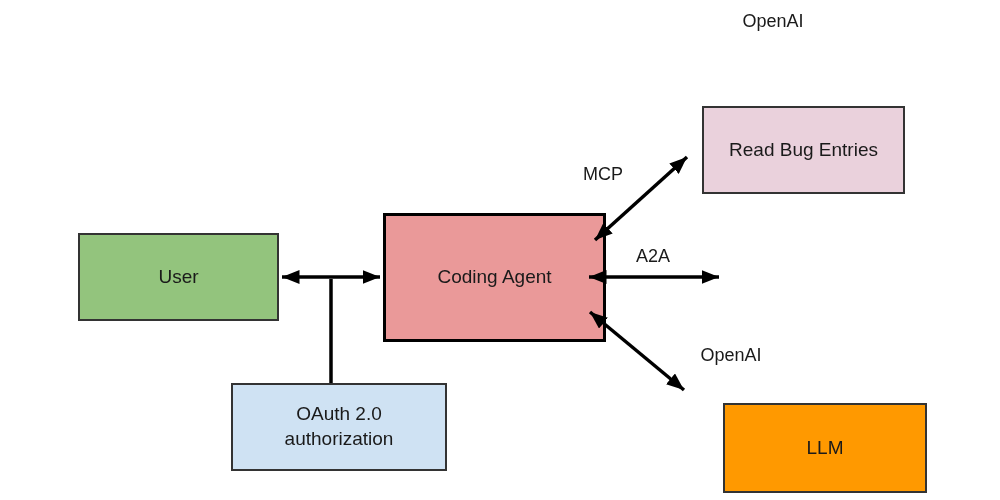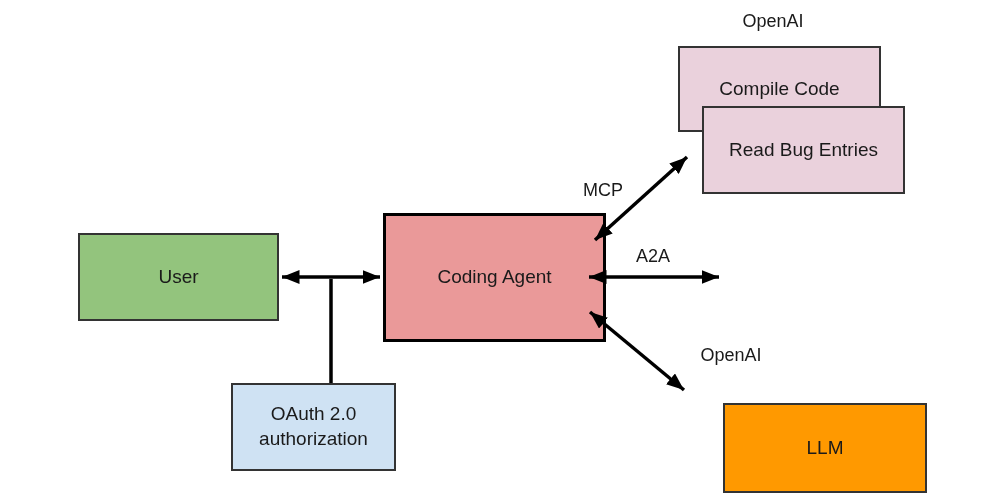--- a/index.html
+++ b/index.html
@@ -38,47 +38,44 @@
   }
   #arrow-layer line { stroke: #000000; stroke-width: 3.5px; }
 </style>
 </head>
 <body>
 
 <div id="canvas">
 
   <div class="float-label" style="left:773px; top:11px;">OpenAI</div>
 
-  <div class="node" style="left: 678px; top: 46px; width: 203px; height: 86px; z-index: 1; background: rgb(234, 209, 220);">
-    <span class="lbl">Compile Code</span>
-  </div>
 
   <div class="node" style="left: 702px; top: 106px; width: 203px; height: 88px; z-index: 2; background: rgb(234, 209, 220);">
     <span class="lbl">Read Bug Entries</span>
   </div>
 
   <div class="node" style="left: 78px; top: 233px; width: 201px; height: 88px; background: rgb(147, 196, 125);">
     <span class="lbl">User</span>
   </div>
 
   <div class="node thick" style="left: 383px; top: 213px; width: 223px; height: 129px; background: rgb(234, 153, 153);">
     <span class="lbl">Coding Agent</span>
   </div>
 
 
   <div class="node" style="left: 679px; top: 403px; width: 204px; height: 90px; background: rgb(255, 153, 0); margin-left: 44px;">
     <span class="lbl">LLM</span>
   </div>
 
-  <div class="node" style="left: 231px; top: 383px; width: 165px; height: 88px; background: rgb(207, 226, 243);">
+  <div class="node" style="left: 231px; top: 383px; width: 216px; height: 88px; background: rgb(207, 226, 243);">
     <span class="lbl">OAuth 2.0
 authorization</span>
   </div>
 
-  <div class="float-label" style="left:603px; top:164px;margin-top:16px;">MCP</div>
+  <div class="float-label" style="left:603px; top:164px;">MCP</div>
   <div class="float-label" style="left:653px; top:246px;">A2A</div>
   <div class="float-label" style="left:731px; top:345px;">OpenAI</div>
 
   <svg id="arrow-layer" width="1000" height="500" viewBox="0 0 1000 500">
     <defs>
       <marker id="ah" markerUnits="strokeWidth" markerWidth="5" markerHeight="4" refX="5" refY="2" orient="auto-start-reverse">
         <path d="M0,0 L5,2 L0,4 Z" fill="#000000"></path>
       </marker>
     </defs>
     <line x1="282" y1="277" x2="380" y2="277" marker-start="url(#ah)" marker-end="url(#ah)"></line>

